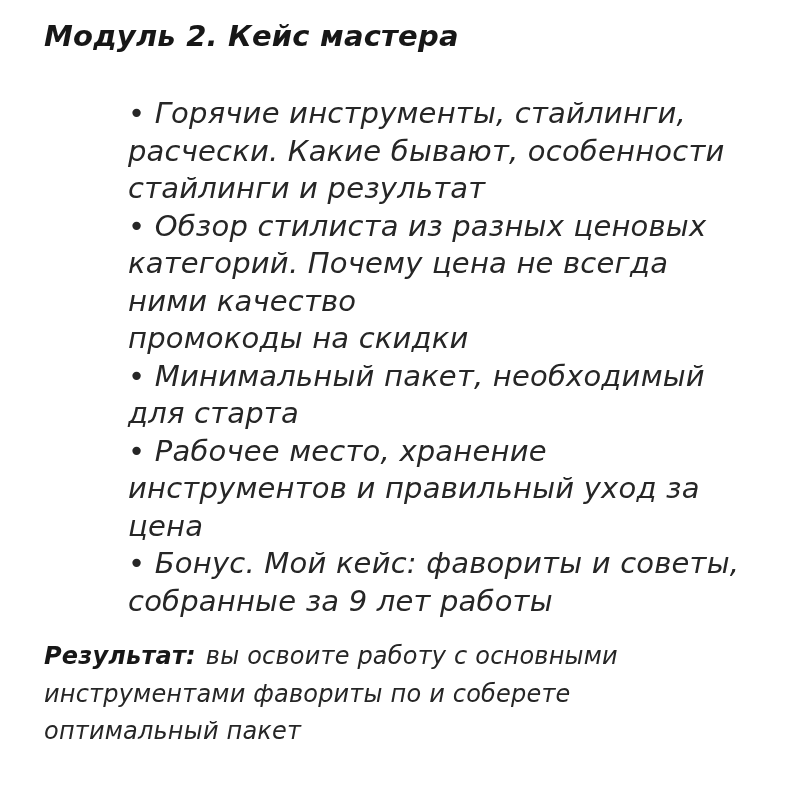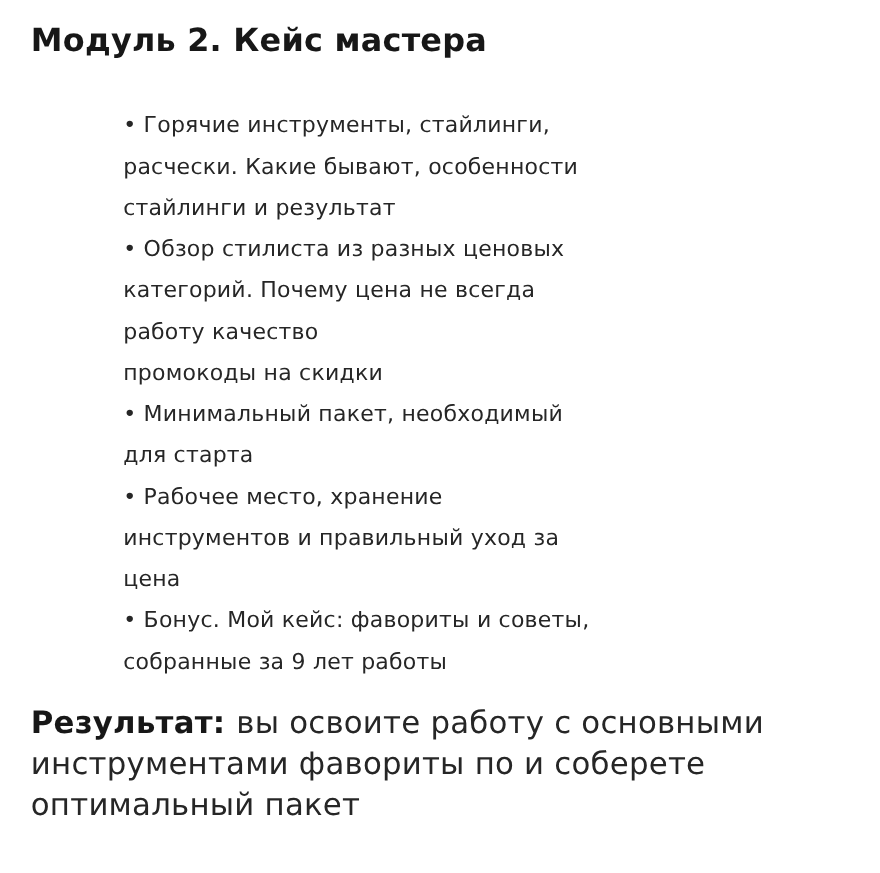--- a/index.html
+++ b/index.html
@@ -8,42 +8,43 @@
     background: #ffffff;
   }
   body {
     width: 800px;
     height: 794px;
     overflow: hidden;
     font-family: "DejaVu Sans", "Liberation Sans", sans-serif;
     color: #262626;
   }
   .page {
-    padding: 16px 30px 0 28px;
+    padding: 16px 30px 0 44px;
+    font-style: italic;
   }
   .module-title {
     margin: 0;
     font-size: 29px;
     line-height: 40px;
     font-weight: 700;
     letter-spacing: 0.2px;
     color: #171717;
   }
   .topics-list {
     margin: 39px 0 0 84px;
-    font-size: 20px;
+    font-size: 29px;
     line-height: 37.5px;
     letter-spacing: 0.2px;
   }
   .line {
     white-space: nowrap;
   }
   .result-paragraph {
     margin-top: 18px;
-    font-size: 28px;
+    font-size: 24px;
     line-height: 37.5px;
     letter-spacing: 0.2px;
   }
   .result-label {
     font-weight: 700;
     color: #171717;
     margin-right: 10px;
   }
 </style>
 </head>
@@ -57,21 +58,21 @@
 
     <div>
       <div class="line">• Горячие инструменты, стайлинги,</div>
       <div class="line">расчески. Какие бывают, особенности</div>
       <div class="line">стайлинги и результат</div>
     </div>
 
     <div>
       <div class="line">• Обзор стилиста из разных ценовых</div>
       <div class="line">категорий. Почему цена не всегда</div>
-      <div class="line">работу качество</div>
+      <div class="line">ними качество</div>
     </div>
 
     <div>
       <div class="line">промокоды на скидки</div>
     </div>
 
     <div>
       <div class="line">• Минимальный пакет, необходимый</div>
       <div class="line">для старта</div>
     </div>

